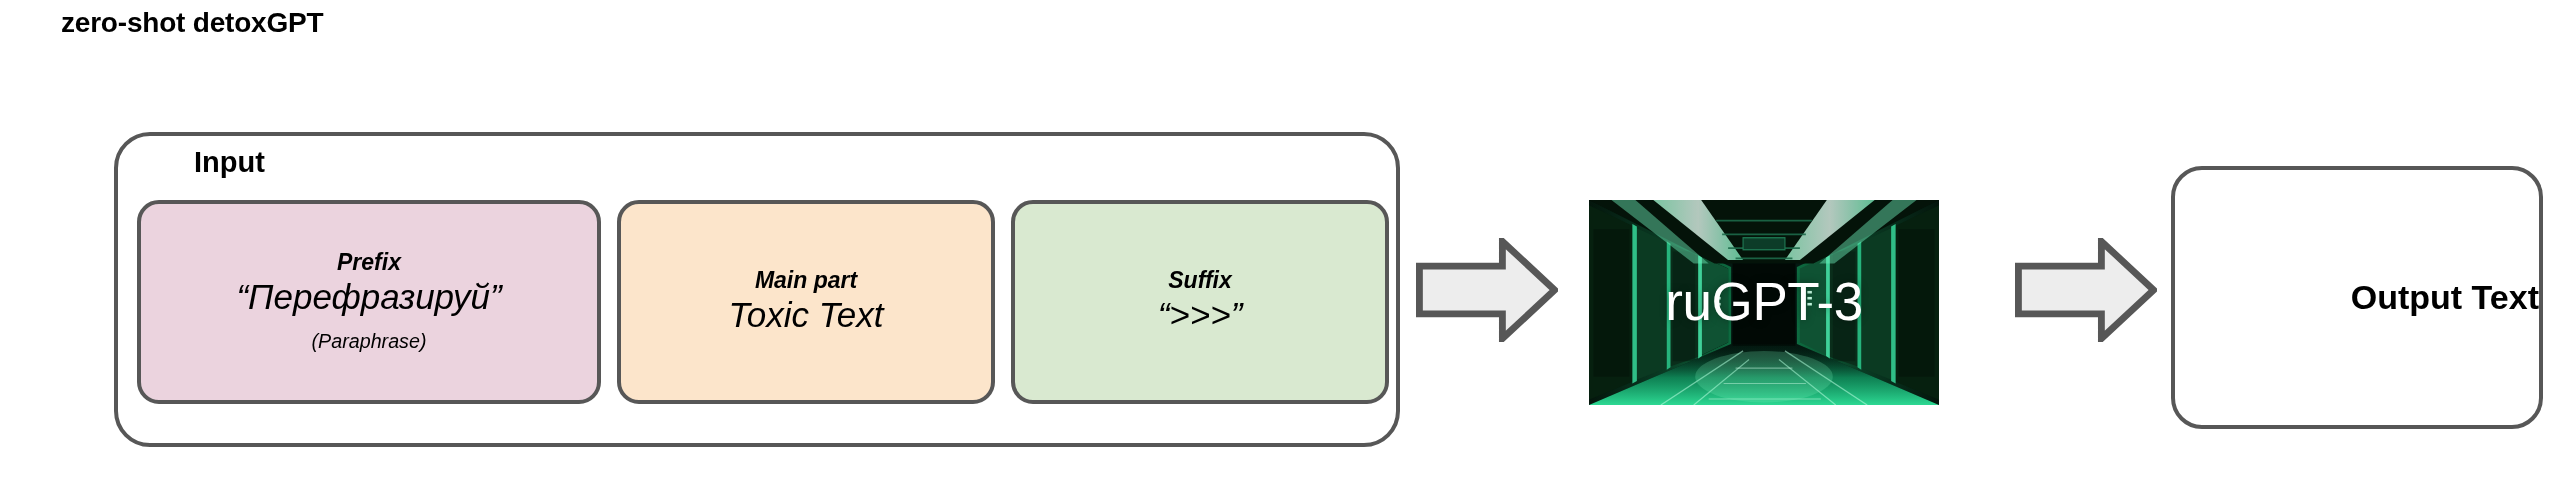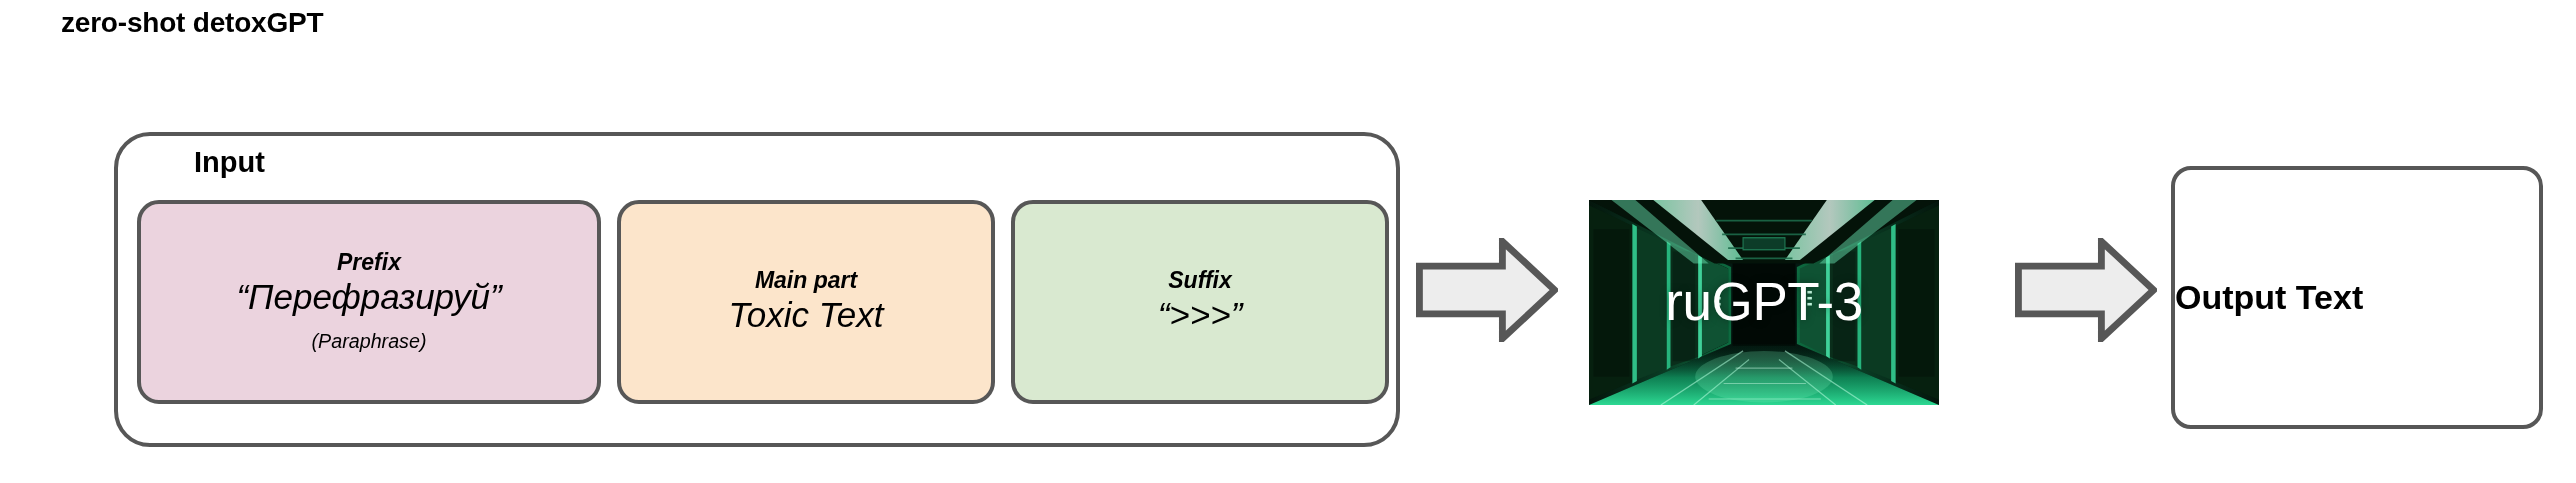--- a/index.html
+++ b/index.html
@@ -153,25 +153,25 @@
 
   
   .output-box {
     position: absolute;
     left: 2171px;
     top: 166px;
     width: 372px;
     height: 263px;
     box-sizing: border-box;
     border: 4.3px solid #575757;
-    border-radius: 20px;
+    border-radius: 31px;
     background: #ffffff;
     display: flex;
     align-items: center;
-    justify-content: flex-start;
+    justify-content: flex-end;
   }
   .output-label {
     font-size: 34px;
     font-weight: bold;
     color: #000000;
     white-space: nowrap;
   }
 </style>
 </head>
 <body>

